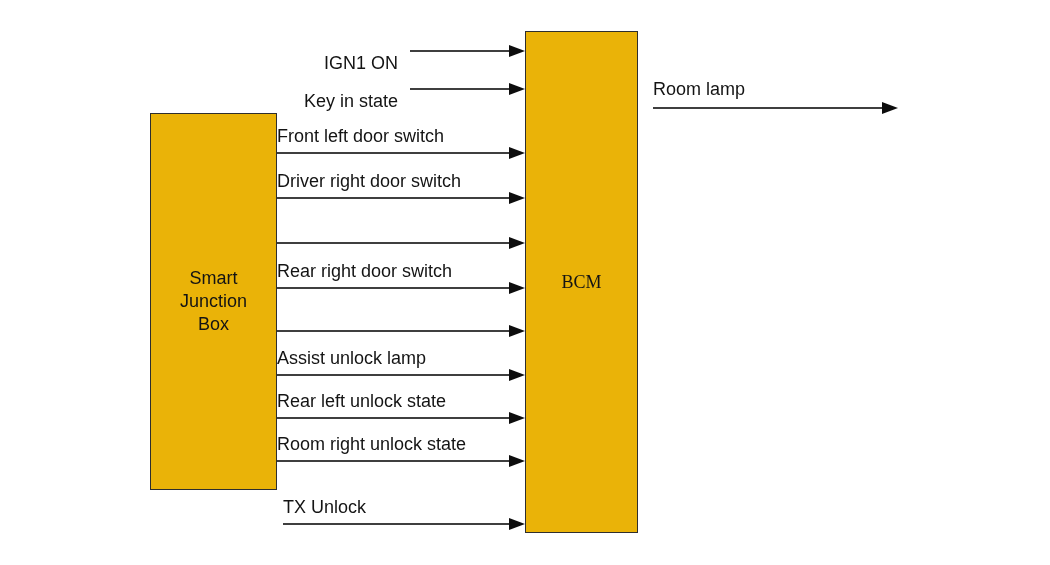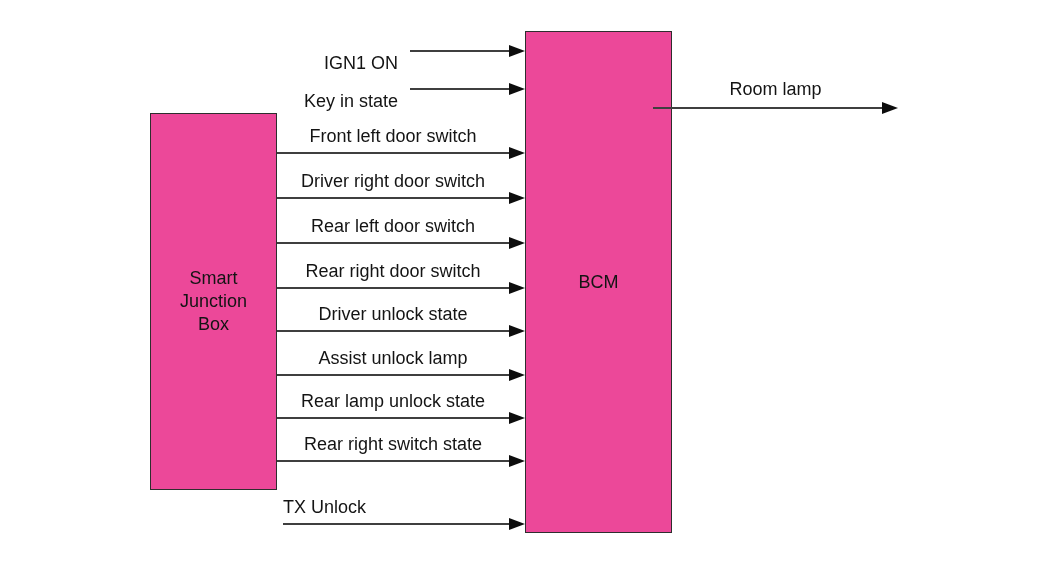--- a/index.html
+++ b/index.html
@@ -13,37 +13,38 @@
     height: 565px;
     background: #ffffff;
     font-family: "Liberation Sans", sans-serif;
     font-size: 18px;
     color: #141414;
     overflow: hidden;
   }
   .box {
     position: absolute;
     border: 1.5px solid #2e2e2e;
-    background: #ec4899;
+    background: #eab308;
     display: flex;
     align-items: center;
     justify-content: center;
     box-sizing: border-box;
   }
   .box-sjb {
     left: 150px;
     top: 113px;
     width: 127px;
     height: 377px;
   }
   .box-bcm {
     left: 525px;
     top: 31px;
-    width: 147px;
+    width: 113px;
     height: 502px;
+    font-family: Liberation Serif, serif;
   }
   .sjb-label {
     display: inline-block;
     width: 82px;
     text-align: center;
     line-height: 23px;
   }
   .bcm-label {
     text-align: center;
   }
@@ -70,21 +71,21 @@
     left: 277px;
     width: 248px;
     height: 28px;
   }
   .signal .wire { left: 0; right: 10px; }
   .signal .sig-label {
     position: absolute;
     left: 0;
     right: 16px;
     bottom: 6px;
-    text-align: center;
+    text-align: left;
     white-space: nowrap;
     margin-top: 36px;
   }
   
   .direct-input {
     position: absolute;
     left: 270px;
     width: 255px;
     height: 28px;
   }
@@ -132,21 +133,20 @@
     width: 245px;
     height: 28px;
     top: 80px;
   }
   .output-row .wire { left: 0; right: 10px; }
   .output-row .sig-label {
     position: absolute;
     left: 0;
     right: 0;
     bottom: 8px;
-    text-align: center;
     white-space: nowrap;
   }
 </style>
 </head>
 <body>
 
 <div class="canvas">
 
   <div class="box box-sjb">
     <span class="sjb-label">Smart Junction Box</span>
@@ -174,51 +174,49 @@
     <span class="arrowhead"></span>
   </div>
 
   <div class="signal" style="top:170px">
     <span class="sig-label">Driver right door switch</span>
     <span class="wire"></span>
     <span class="arrowhead"></span>
   </div>
 
   <div class="signal" style="top:215px">
-    <span class="sig-label">Rear left door switch</span>
     <span class="wire"></span>
     <span class="arrowhead"></span>
   </div>
 
   <div class="signal" style="top:260px">
     <span class="sig-label">Rear right door switch</span>
     <span class="wire"></span>
     <span class="arrowhead"></span>
   </div>
 
   <div class="signal" style="top:303px">
-    <span class="sig-label">Driver unlock state</span>
     <span class="wire"></span>
     <span class="arrowhead"></span>
   </div>
 
   <div class="signal" style="top:347px">
     <span class="sig-label">Assist unlock lamp</span>
     <span class="wire"></span>
     <span class="arrowhead"></span>
   </div>
 
   <div class="signal" style="top:390px">
-    <span class="sig-label">Rear lamp unlock state</span>
+    <span class="sig-label">Rear left unlock state</span>
     <span class="wire"></span>
     <span class="arrowhead"></span>
   </div>
 
   <div class="signal" style="top:433px">
-    <span class="sig-label">Rear right switch state</span>
+    <span class="sig-label">Room right unlock state</span>
     <span class="wire"></span>
     <span class="arrowhead"></span>
   </div>
 
   <div class="tx-row">
     <span class="sig-label">TX Unlock</span>
     <span class="wire"></span>
     <span class="arrowhead"></span>
   </div>
 

